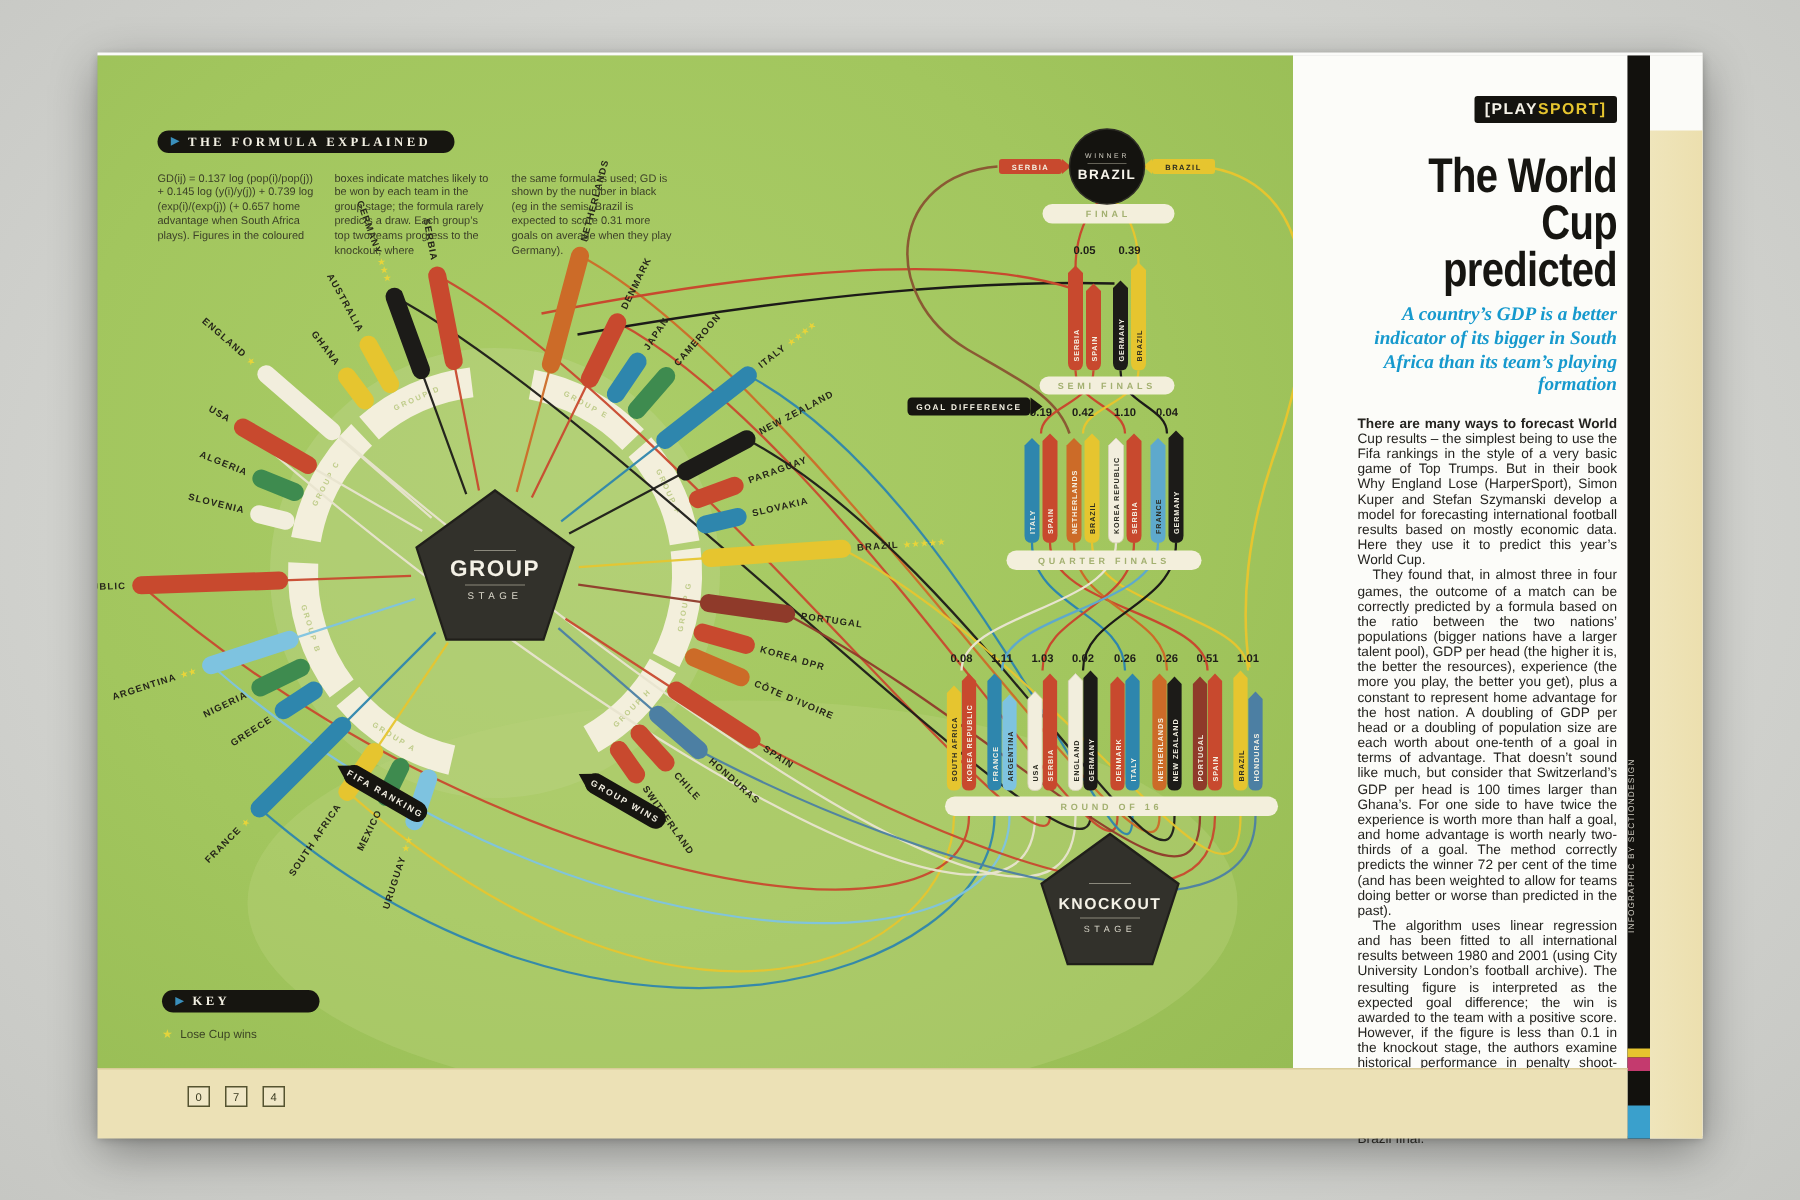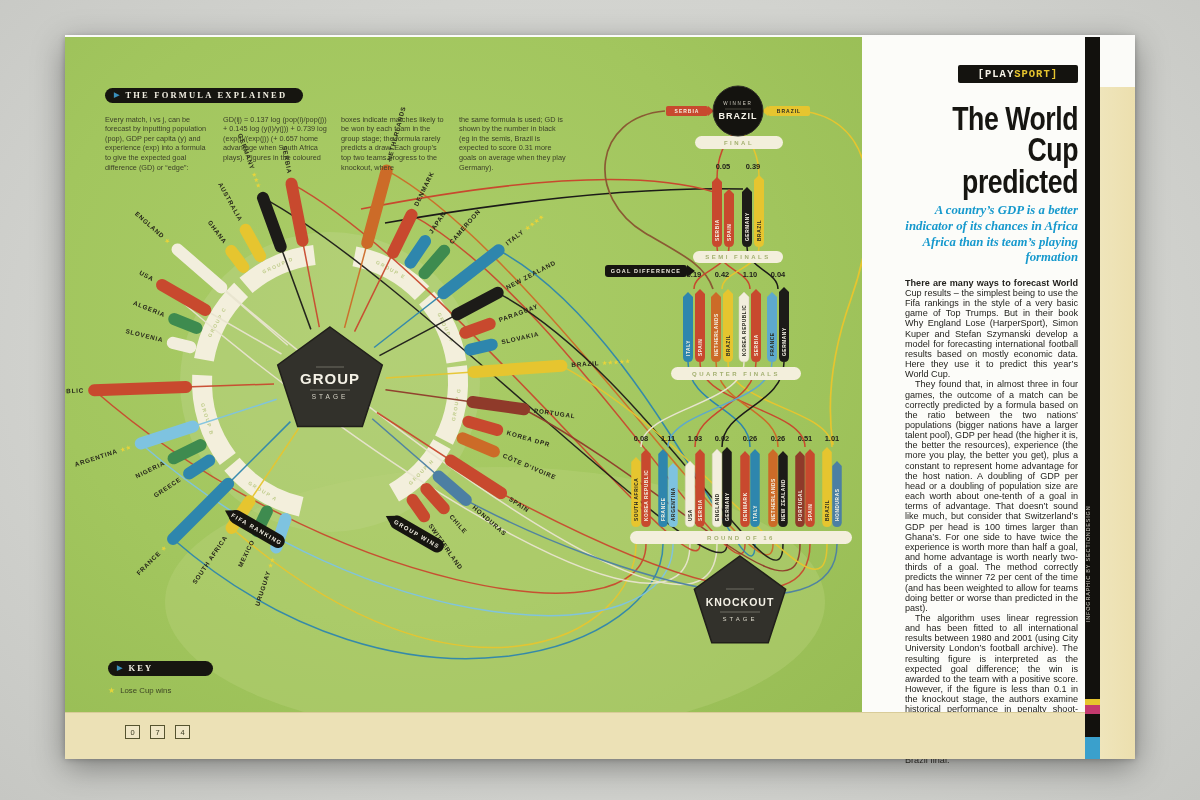--- a/index.html
+++ b/index.html
@@ -21,22 +21,22 @@
   .formula-cols { display:flex; gap:11px; margin-top:12px; }
   .fcol { width:107px; font-size:7.3px; line-height:1.32; color:#3c4028; }
   .key-box { position:absolute; left:43px; top:619px; }
   .key-line { margin-top:10px; font-size:7.8px; color:#3c4424; }
   .key-line .star { color:#e3d43c; font-size:8px; margin-right:5px; }
   #info-svg { position:absolute; left:0; top:0; }
   
   .page-right { position:absolute; left:797px; top:0; width:223px; height:675px;
     background:#fcfcf9; padding:26px 7px 0 43px; }
   .kicker { display:block; text-align:right; margin-bottom:20px; }
-  .kicker .box { display:inline-block; background:#14130f; color:#f5f2e8; padding:3px 20px;
-    border-radius:2px; font-weight:bold; font-size:10.5px; letter-spacing:1px;font-family:Liberation Mono, monospace; }
+  .kicker .box { display:inline-block; background:#14130f; color:#f5f2e8; padding:3px 7px;
+    border-radius:2px; font-weight:bold; font-size:10.5px; letter-spacing:1px; }
   .kicker .sport { color:#e6c52f; }
   .headline { text-align:right; font-weight:bold; color:#161511; font-size:29px;
     line-height:.97; letter-spacing:-.5px; white-space:pre-line;
     transform:scale(.92,1.12); transform-origin:top right; margin-bottom:16px; }
   .subhead { text-align:right; font-family:"Liberation Serif", serif; font-style:italic;
     font-weight:bold; color:#1699cd; font-size:12.8px; line-height:1.22; margin-bottom:12px; }
   .article { font-family:Liberation Sans, sans-serif; font-size:9.1px; line-height:10.15px;
     color:#24231f; text-align:justify; }
   .article p + p { text-indent:10px; }
   .article p:first-child::first-line { font-weight:bold; }
@@ -303,21 +303,20 @@
             <text x="675" y="584" text-anchor="middle" fill="#d9d6c9" font-size="6px" letter-spacing="3">STAGE</text>
           </g>
         </svg>
 
       <div class="formula-box">
         <div class="tag-black">
           <span class="arr">▶</span>
           <span>THE FORMULA EXPLAINED</span>
         </div>
         <div class="formula-cols">
-          <div class="fcol">Every match, i vs j, can be forecast by inputting population (pop), GDP per capita (y) and experience (exp) into a formula to give the expected goal difference (GD) or “edge”:</div>
           <div class="fcol">GD(ij) = 0.137 log (pop(i)/pop(j)) + 0.145 log (y(i)/y(j)) + 0.739 log (exp(i)/(exp(j)) (+ 0.657 home advantage when South Africa plays). Figures in the coloured</div>
           <div class="fcol">boxes indicate matches likely to be won by each team in the group stage; the formula rarely predicts a draw. Each group’s top two teams progress to the knockout, where</div>
           <div class="fcol">the same formula is used; GD is shown by the number in black (eg in the semis, Brazil is expected to score 0.31 more goals on average when they play Germany).</div>
         </div>
       </div>
 
       <div class="key-box">
         <div class="tag-black" style="padding-right:60px;">
           <span class="arr">▶</span>
           <span>KEY</span>
@@ -327,21 +326,21 @@
         </div>
       </div>
     </div>
 
     <div class="page-right">
       <span class="kicker">
         <span class="box"><span>[PLAY</span><span class="sport">SPORT]</span></span>
       </span>
       <h1 class="headline">The World
 Cup predicted</h1>
-      <div class="subhead">A country’s GDP is a better indicator of its chances in Africa Africa than its team’s playing formation</div>
+      <div class="subhead">A country’s GDP is a better indicator of its bigger in South Africa than its team’s playing formation</div>
       <div class="article">
         <p>There are many ways to forecast World Cup results – the simplest being to use the Fifa rankings in the style of a very basic game of Top Trumps. But in their book Why England Lose (HarperSport), Simon Kuper and Stefan Szymanski develop a model for forecasting international football results based on mostly economic data. Here they use it to predict this year’s World Cup.</p>
         <p>They found that, in almost three in four games, the outcome of a match can be correctly predicted by a formula based on the ratio between the two nations’ populations (bigger nations have a larger talent pool), GDP per head (the higher it is, the better the resources), experience (the more you play, the better you get), plus a constant to represent home advantage for the host nation. A doubling of GDP per head or a doubling of population size are each worth about one-tenth of a goal in terms of advantage. That doesn’t sound like much, but consider that Switzerland’s GDP per head is 100 times larger than Ghana’s. For one side to have twice the experience is worth more than half a goal, and home advantage is worth nearly two-thirds of a goal. The method correctly predicts the winner 72 per cent of the time (and has been weighted to allow for teams doing better or worse than predicted in the past).</p>
         <p>The algorithm uses linear regression and has been fitted to all international results between 1980 and 2001 (using City University London’s football archive). The resulting figure is interpreted as the expected goal difference; the win is awarded to the team with a positive score. However, if the figure is less than 0.1 in the knockout stage, the authors examine historical performance in penalty shoot-outs to break the deadlock. This summer, they foresee England losing to Germany (0.02) early on. Optimists who ignore them can get about 14/1 odds for an England-Brazil final.</p>
       </div>
     </div>
 
     <div class="spine">
       <div class="spine-text">INFOGRAPHIC BY SECTIONDESIGN</div>
       <div class="ink y"></div>

